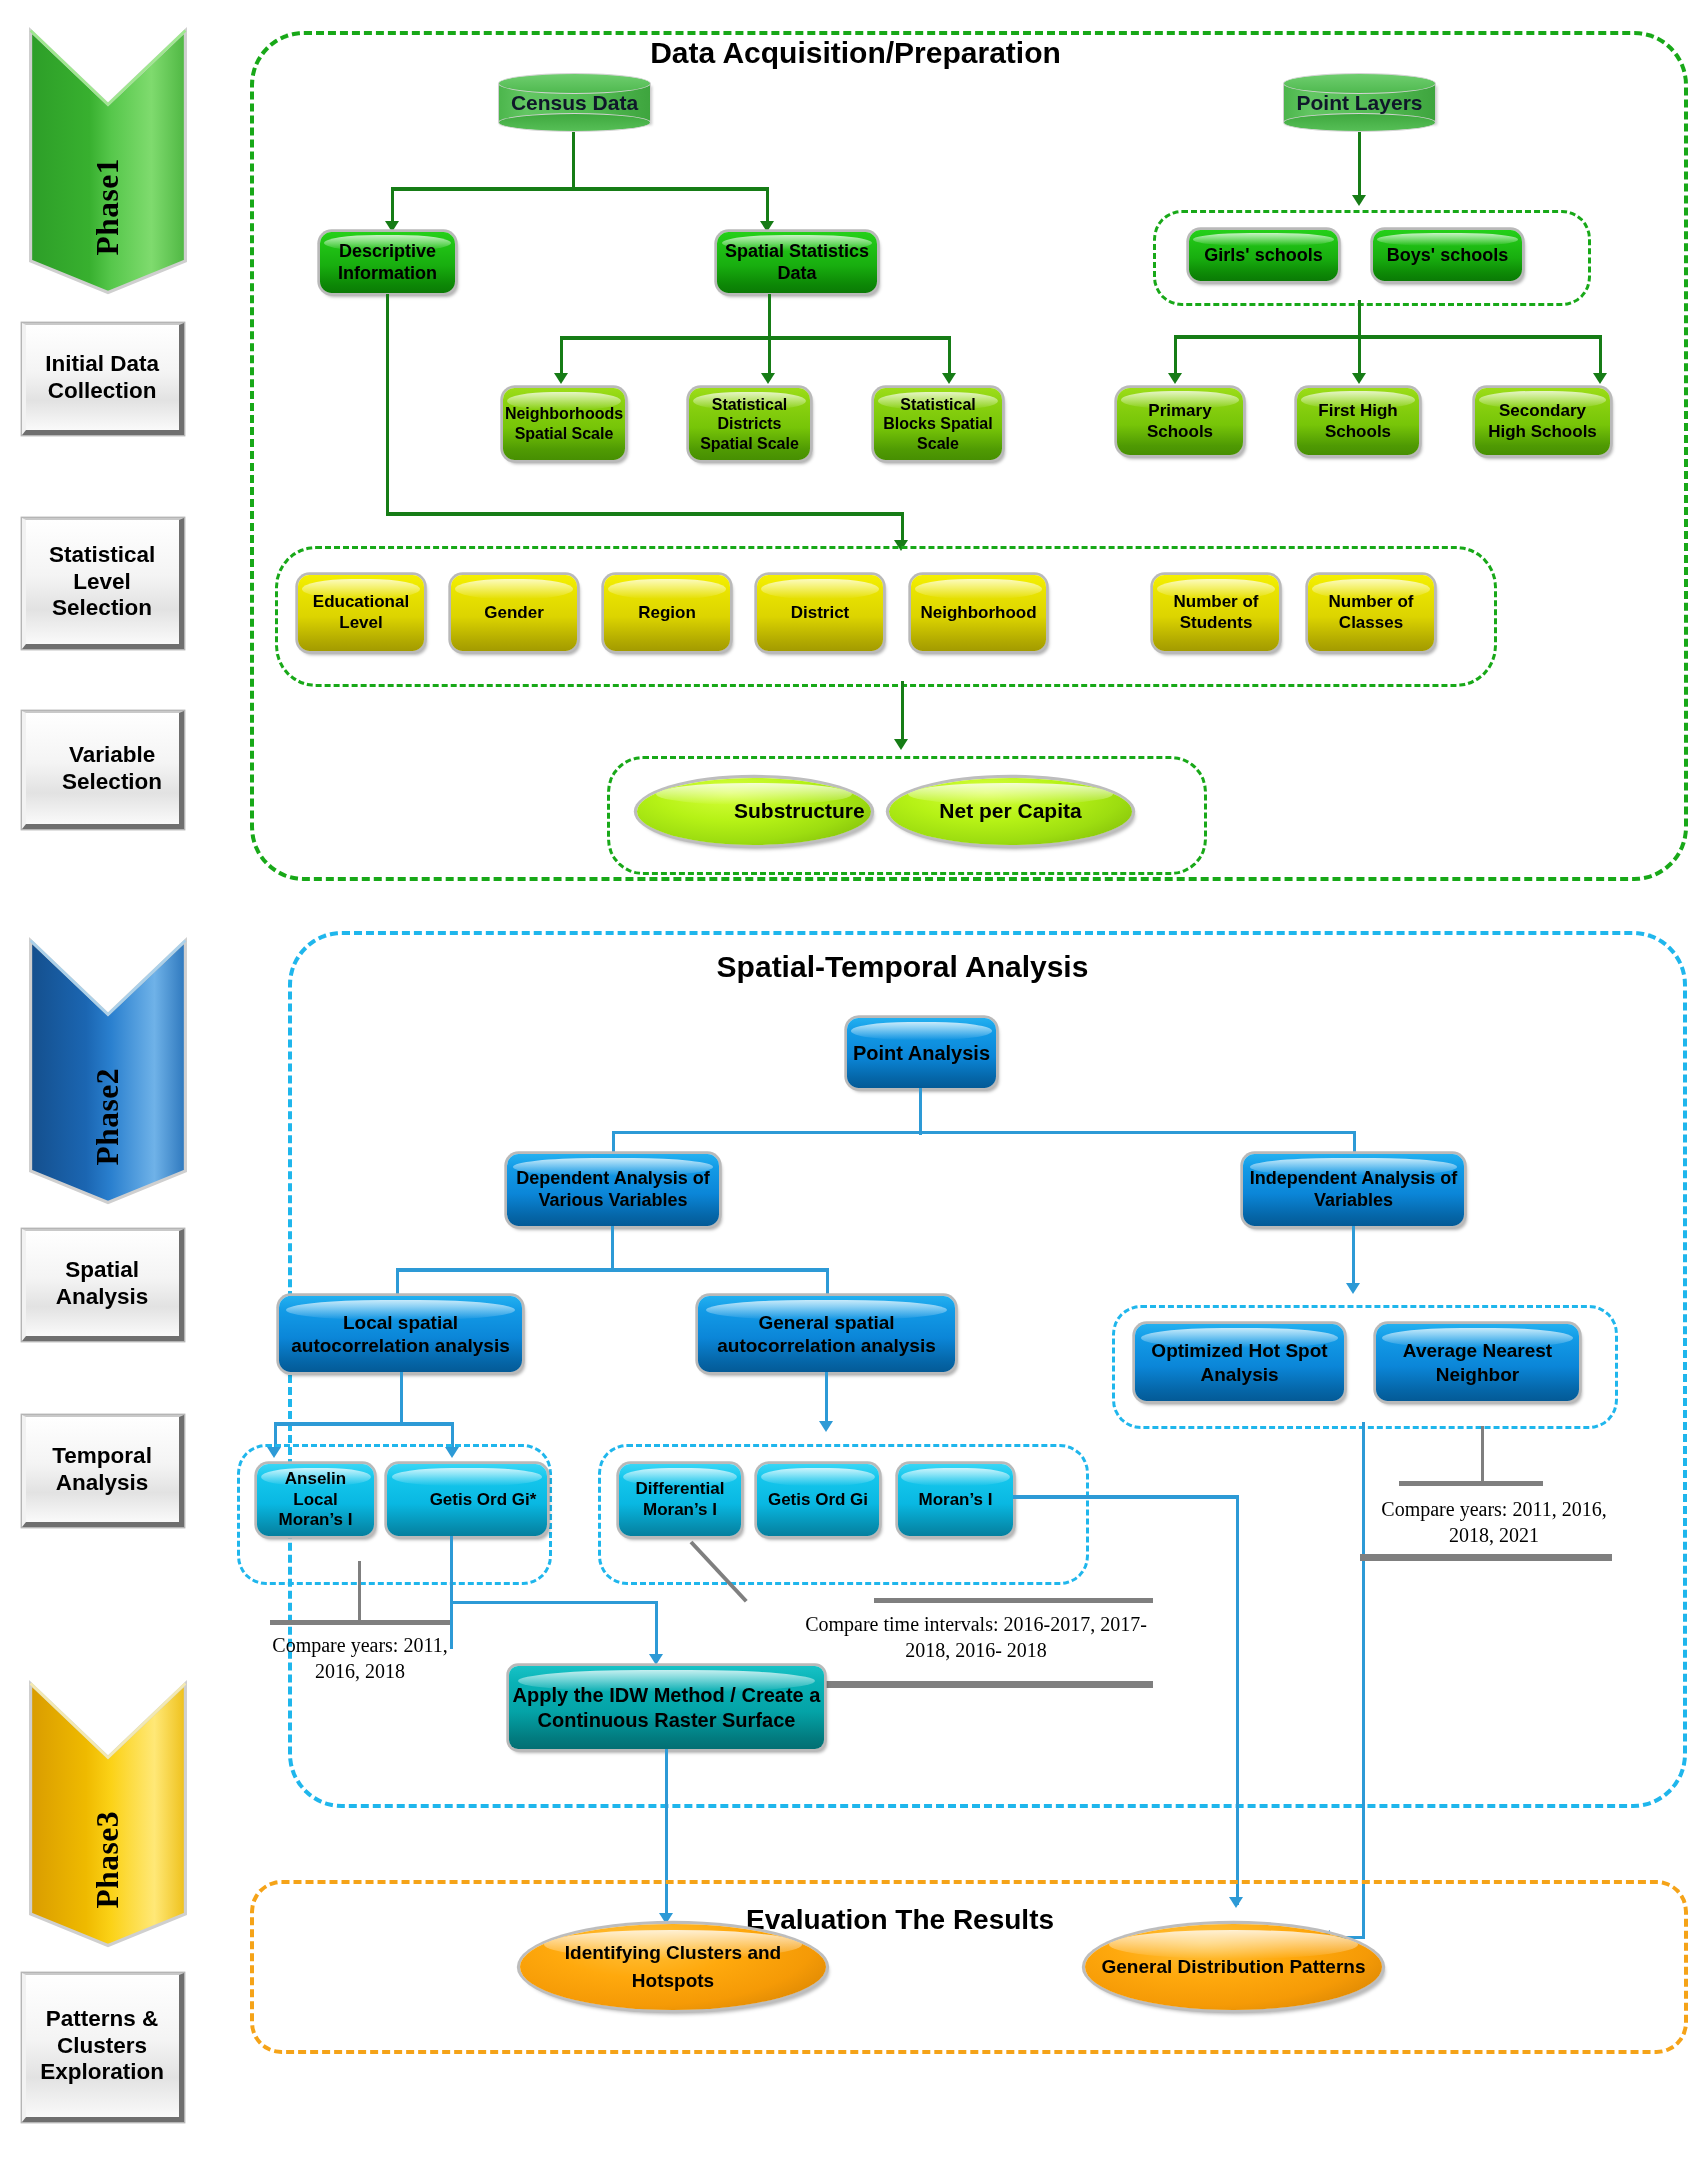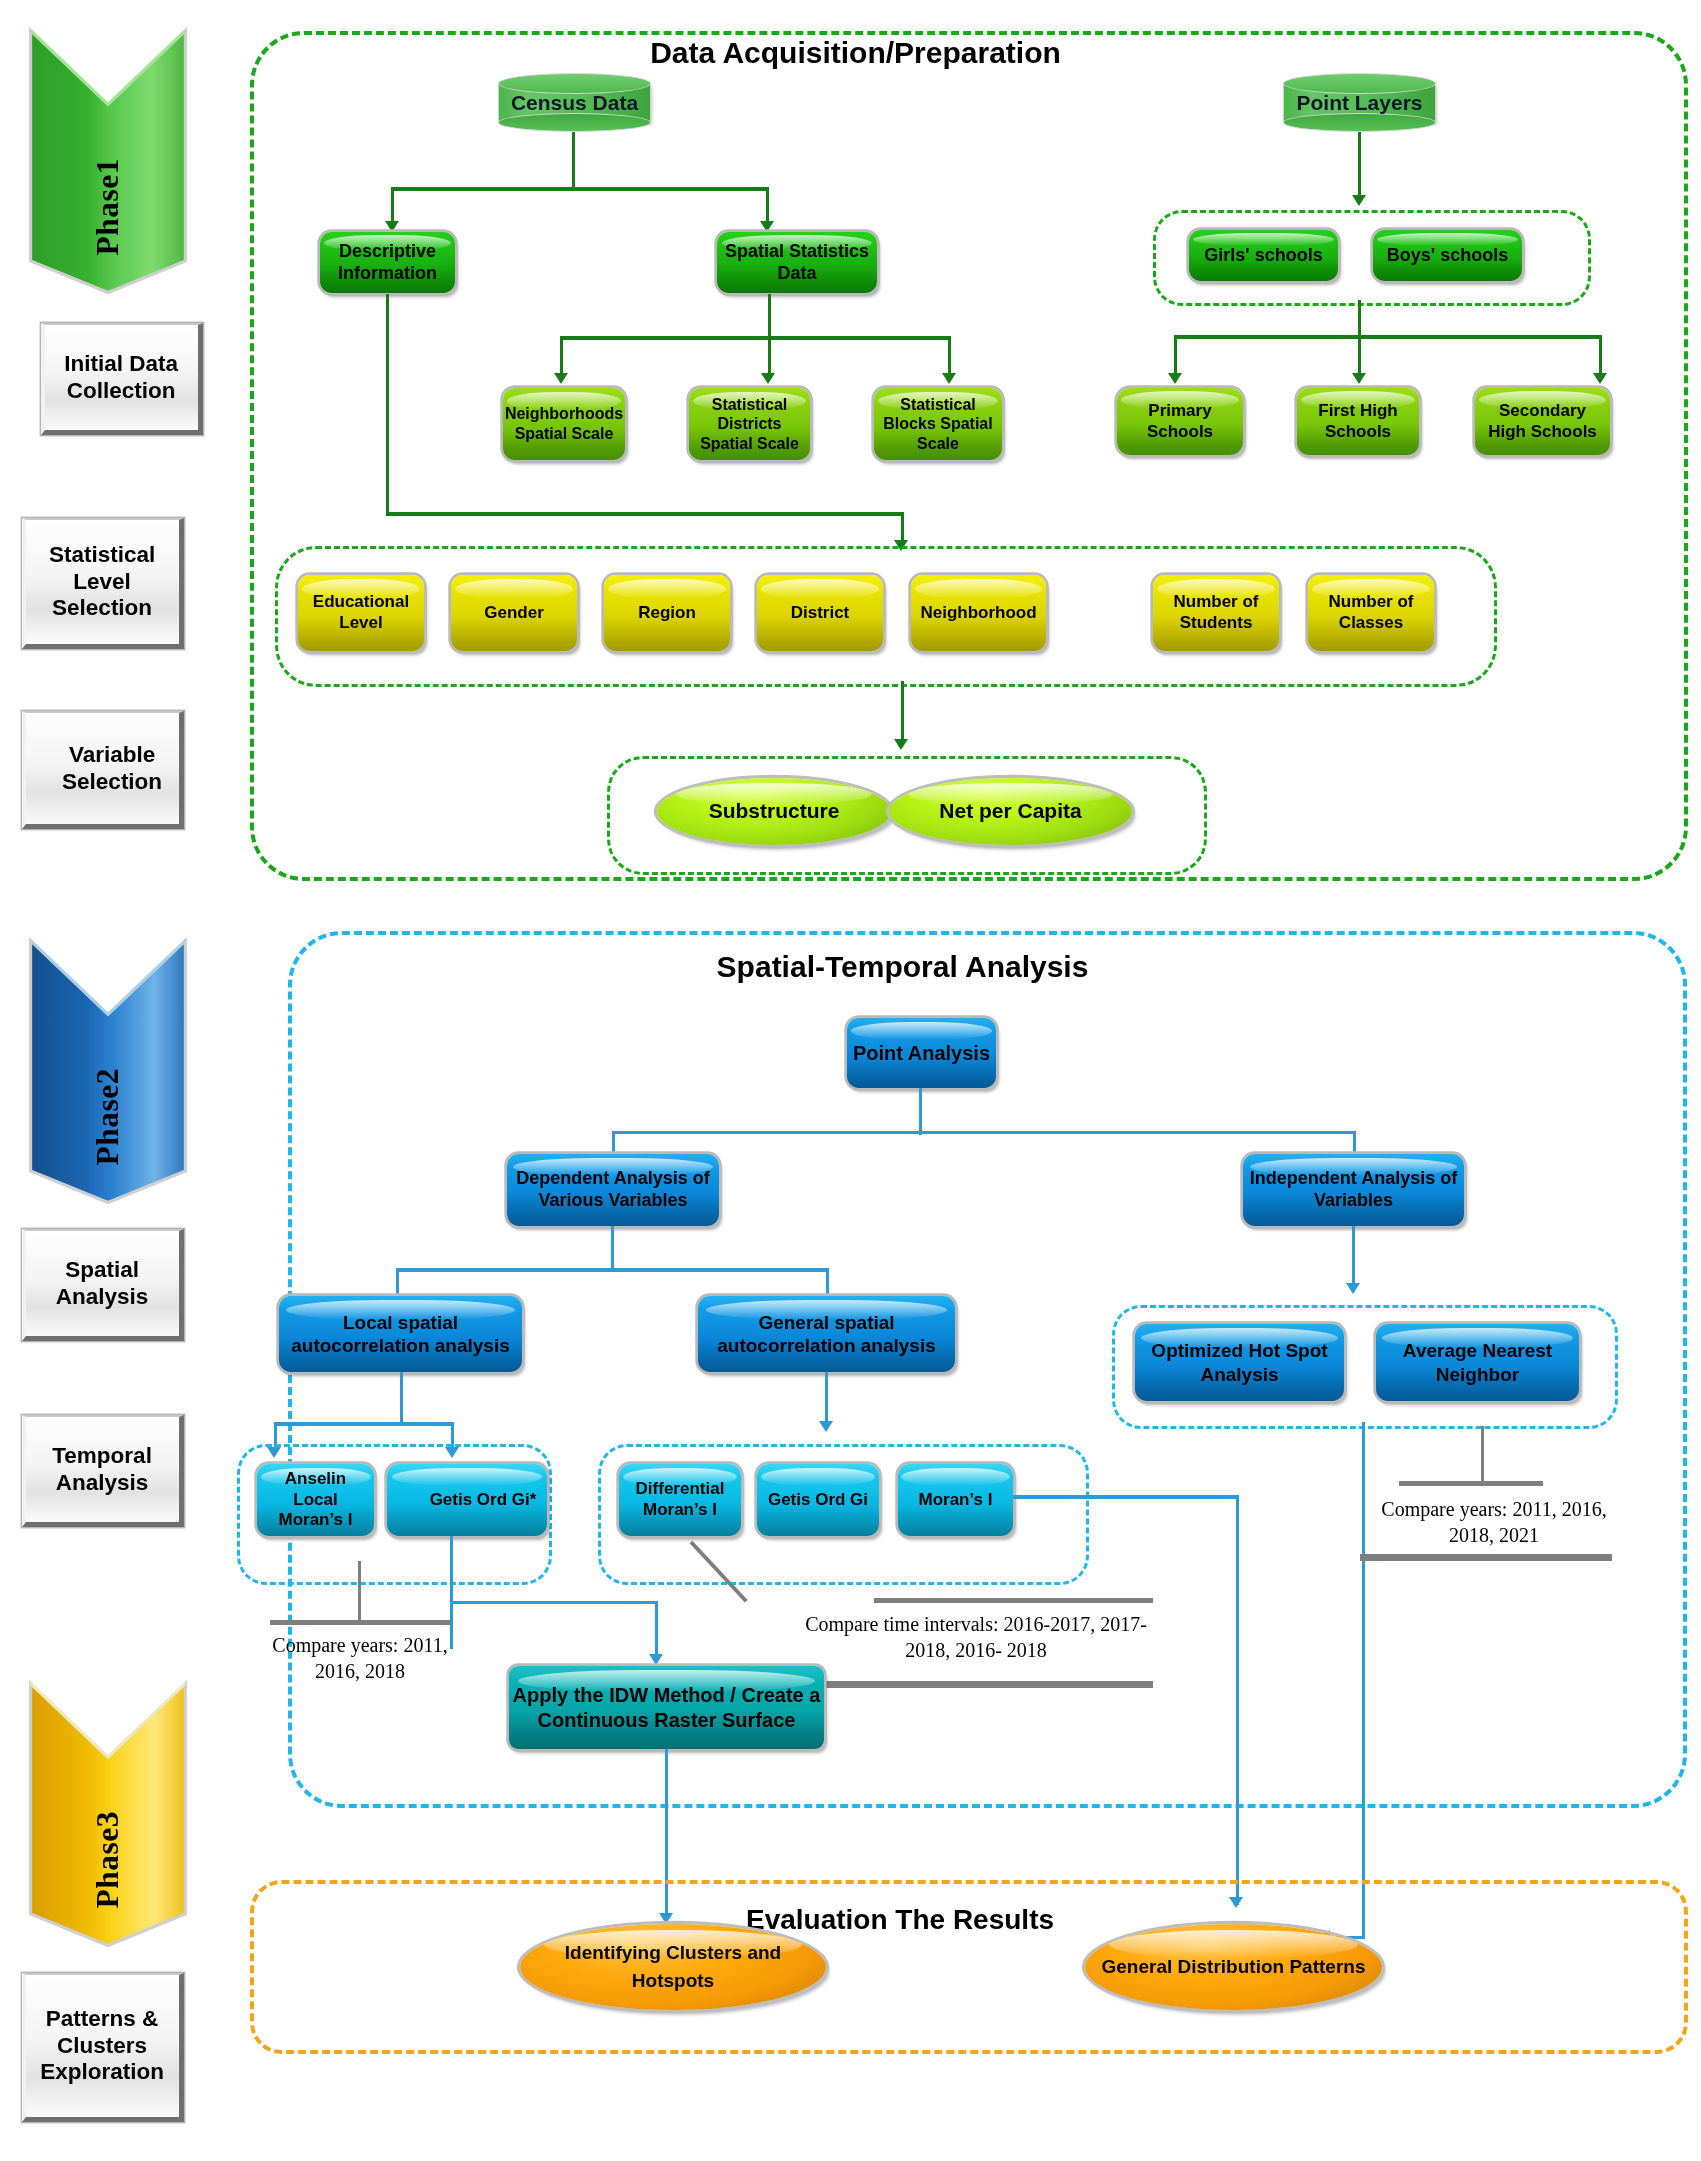--- a/index.html
+++ b/index.html
@@ -173,21 +173,21 @@
         </linearGradient>
       </defs>
       <polygon points="28,48 200,212 372,48 372,560 200,630 28,560" fill="url(#g3)" stroke="#cfcfcf" stroke-width="7"></polygon>
       <polyline points="28,48 200,212 372,48" fill="none" stroke="#fff2a8" stroke-width="6" opacity=".75"></polyline>
     </svg>
     <div class="lbl" style="font-size:31.5px;padding-top:54px;">
       <span>Phase3</span>
     </div>
   </div>
 
-  <div class="plate abs" style="left:21.6px;top:323px;width:162px;height:112px;font-size:22.5px;margin-left:19px;">
+  <div class="plate abs" style="left:21.6px;top:323px;width:162px;height:112px;font-size:22.5px;">
     <span>Initial Data Collection</span>
   </div>
   <div class="plate abs" style="left:21.6px;top:518px;width:162px;height:131px;font-size:22.5px;">
     <span>Statistical Level Selection</span>
   </div>
   <div class="plate abs" style="left:21.6px;top:711px;width:162px;height:118px;font-size:22.5px;padding-left:20px;">
     <span>Variable Selection</span>
   </div>
   <div class="plate abs" style="left:21.6px;top:1229px;width:162px;height:112px;font-size:22.5px;">
     <span>Spatial Analysis</span>
@@ -311,21 +311,21 @@
     <span class="txt">Number of Students</span>
   </div>
   <div class="node n-yellow" style="left:1308px;top:575px;width:126px;height:76px;font-size:17px;">
     <span class="txt">Number of Classes</span>
   </div>
 
   <div class="ln abs" style="left:901px;top:681px;width:3.2px;height:61px;"></div>
   <div class="arw dn abs" style="left:894px;top:739px;"></div>
 
   <div class="dashgrp" style="left:607px;top:756px;width:594px;height:113px;border:3.6px dashed #18a818;border-radius:36px;"></div>
-  <div class="ell e-lime" style="left:657px;top:778px;width:234px;height:67px;font-size:21px;">
+  <div class="ell e-lime" style="left:637px;top:778px;width:234px;height:67px;font-size:21px;justify-content:flex-end;">
     <span class="txt">Substructure</span>
   </div>
   <div class="ell e-lime" style="left:889px;top:778px;width:243px;height:67px;font-size:21px;">
     <span class="txt">Net per Capita</span>
   </div>
 
   <div class="dashgrp" style="left:288px;top:931px;width:1391px;height:869px;border:4.5px dashed #1fb6ec;border-radius:54px;"></div>
 
   <div class="sect-title" style="left:576px;top:950px;width:653px;font-size:30px;">Spatial-Temporal  Analysis</div>
 

